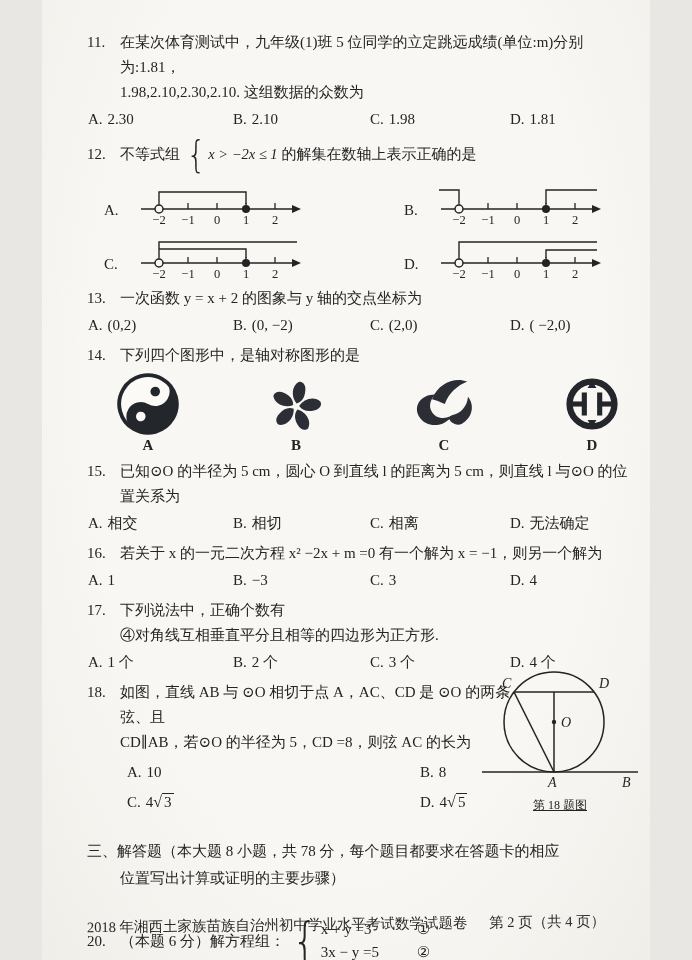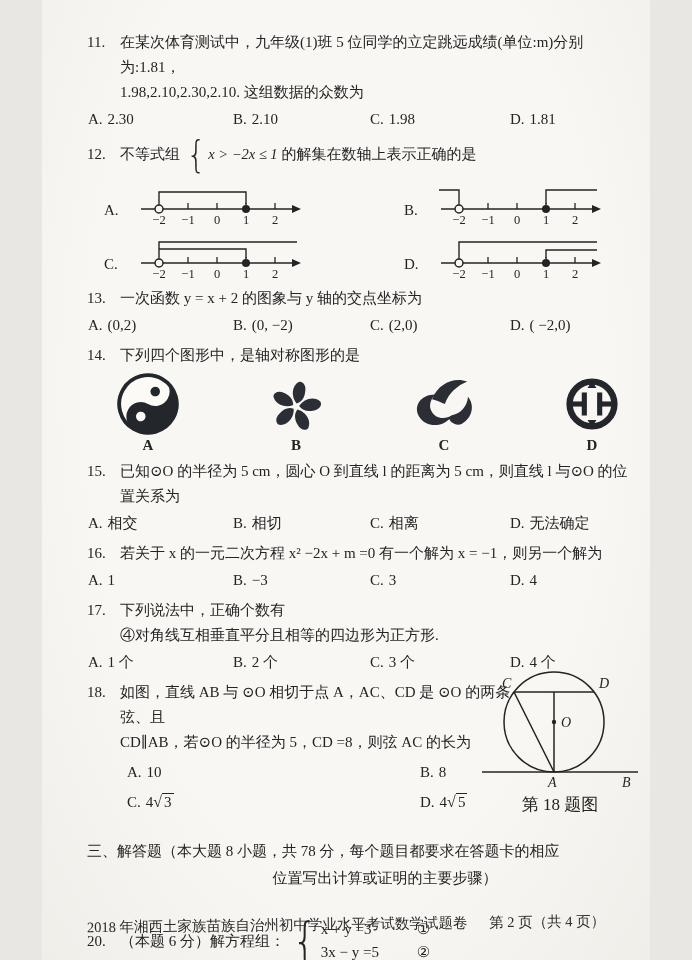--- a/index.html
+++ b/index.html
@@ -7,21 +7,21 @@
     width:608px;height:960px;margin:0 auto;position:relative;overflow:hidden;
     background:radial-gradient(ellipse at 50% 40%, #f8f7f3 60%, #efeee9 100%);
     font-family:"Liberation Serif","DejaVu Serif",serif;
     color:#242424;font-size:15px;
   }
   .content{padding-top:30px;}
   .q{margin-bottom:5px;}
   .qline{display:flex;padding-left:45px;line-height:25px;}
   .qnum{width:33px;flex:none;}
   .qtext{flex:1;padding-right:14px;}
-  .indent{padding-left:78px;justify-content:center;}
+  .indent{padding-left:78px;}
   .opts{display:grid;grid-template-columns:145px 137px 140px auto;padding-left:46px;line-height:25px;margin-top:2px;}
   .opt{white-space:nowrap;}
   .olabel{margin-right:5px;}
   
   .stem-flex{display:flex;align-items:center;flex:1;}
   .sys{display:inline-flex;align-items:center;margin:0 4px;}
   .brace{font-family:"DejaVu Sans",sans-serif;font-weight:200;font-size:38px;line-height:.9;transform:scaleX(.8);}
   .brace.big{font-size:50px;}
   .syslines{display:flex;flex-direction:row;font-size:14.5px;line-height:19px;font-style:italic;}
   .sys20lines{display:flex;flex-direction:column;font-size:15px;line-height:23px;}
@@ -36,21 +36,21 @@
   
   .figrow{display:flex;padding-left:70px;gap:76px;margin-top:4px;}
   .figcell{display:flex;flex-direction:column;align-items:center;width:72px;}
   .figcell .flabel{line-height:18px;font-weight:bold;}
   
   .q18wrap{position:relative;min-height:148px;}
   .q18text{width:492px;}
   .opts2{display:grid;grid-template-columns:293px auto;padding-left:85px;line-height:29px;margin-top:3px;width:400px;}
   .radarg{border-top:1.4px solid #242424;padding:0 2px;}
   .q18fig{position:absolute;right:4px;top:-16px;width:172px;text-align:center;}
-  .q18fig .caption{line-height:18px;font-size:17px;}
+  .q18fig .caption{line-height:18px;font-size:12px;text-decoration:underline;}
   .figt{font-size:14px;font-style:italic;fill:#242424;font-family:"Liberation Serif","DejaVu Serif",serif;}
   .figline{stroke:#242424;stroke-width:1.5;fill:none;}
   
   .sec{margin-top:10px;margin-bottom:4px;}
   .sec .t{font-weight:normal;}
   .sec .qline{line-height:27px;}
   
   .q19{margin-top:10px;}
   .q20{margin-top:26px;}
   .radsign{font-size:16px;}

